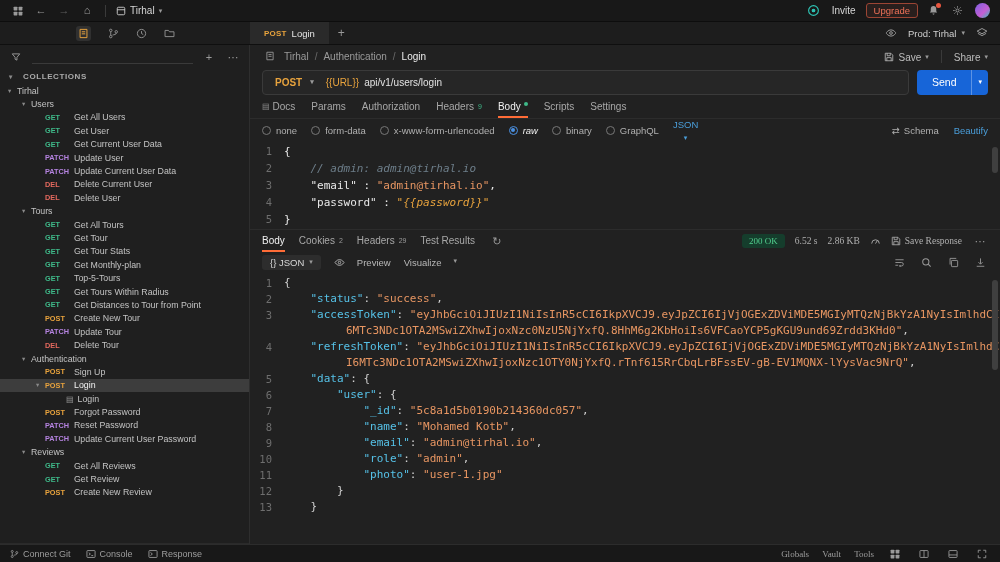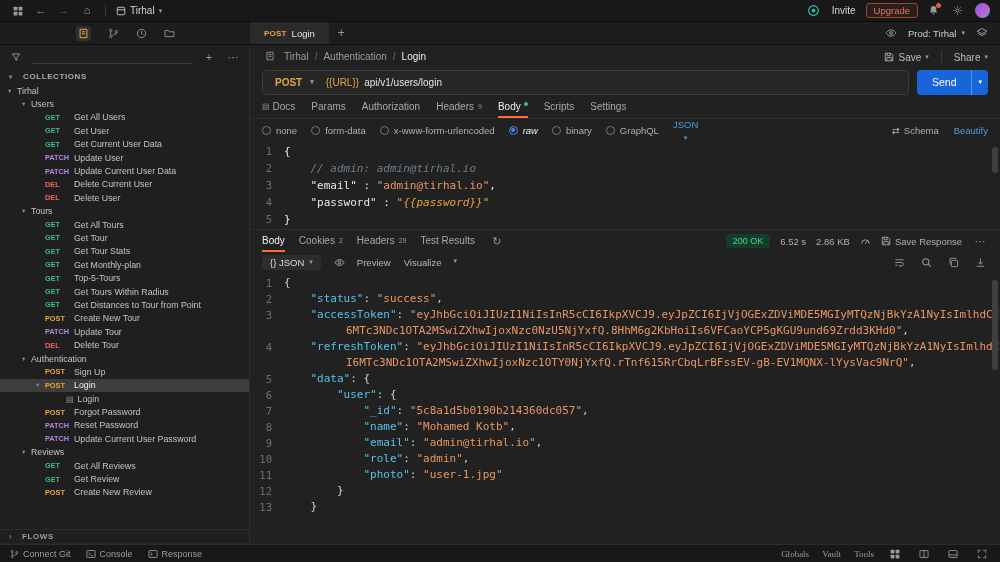--- a/index.html
+++ b/index.html
@@ -116,21 +116,21 @@
   #req-code .tok-p,#req-code .tok-k{color:#e8e8e8;}
   #resp-code .tok-p{color:#d0d0d0;}
   #resp-code .tok-k{color:#56c2e8;}
   #resp-code .code-text{padding-left:62px;text-indent:-62px;}
 
   
   .response{flex:1;min-height:0;border-top:1px solid #2c2c2c;display:flex;flex-direction:column;}
   .resp-header{height:22px;flex:none;display:flex;align-items:center;gap:14px;padding:0 12px;font-size:10px;color:#a8a8a8;}
   .resp-header .rtab sup{color:#9a9a9a;}
   .status-pill{background:#153d2c;color:#51cf8e;font-size:9px;padding:2px 7px;border-radius:3px;}
-  .resp-meta{margin-left:auto;display:flex;align-items:center;gap:10px;font-size:9.5px;color:#b0b0b0;}
+  .resp-meta{margin-left:auto;display:flex;align-items:center;gap:10px;font-size:9.5px;color:#b0b0b0;font-family:Liberation Serif, serif;}
   .resp-meta .mi{display:flex;align-items:center;gap:4px;cursor:pointer;}
   .resp-controls{height:20px;flex:none;display:flex;align-items:center;gap:13px;padding:0 12px;font-size:9.5px;color:#b8b8b8;}
   .format-pill{background:#2d2d2d;border-radius:3px;padding:2px 8px;display:flex;align-items:center;gap:5px;color:#d8d8d8;cursor:pointer;}
   .rc-item{display:flex;align-items:flex-start;gap:12px;cursor:pointer;}
   .rc-right{margin-left:auto;display:flex;align-items:center;gap:11px;color:#9a9a9a;}
   .resp-body{flex:1;min-height:0;overflow:hidden;font-family:"DejaVu Sans Mono",monospace;font-size:11px;line-height:16px;padding-top:3px;position:relative;}
   .scrollbar{position:absolute;right:2px;width:6px;background:#3f3f3f;border-radius:3px;cursor:pointer;}
 
   
   .statusbar{height:18px;flex:none;background:#181818;border-top:1px solid #2c2c2c;display:flex;align-items:center;gap:15px;padding:0 10px;font-size:9px;color:#9d9d9d;}
@@ -479,24 +479,20 @@
             <span class="chev"></span>
             <span class="mlabel">POST</span>
             <span class="ticon"></span>
             <span class="tlabel">Create New Review</span>
           </div>
         </div>
       <div class="sb-sections">
 
 
 
-          <div class="sb-section">
-            <span class="chev">›</span>
-            <span>FLOWS</span>
-          </div>
         </div>
     </aside>
 
     <section class="content">
 
       <div class="crumb-row">
         <span class="icon-btn">
           <svg width="10" height="10" viewBox="0 0 16 16" fill="none" stroke="currentColor" stroke-width="1.4">
               <path d="M3 2h10v12H3z"></path>
               <path d="M5.5 5.5h5M5.5 8.5h5"></path>

